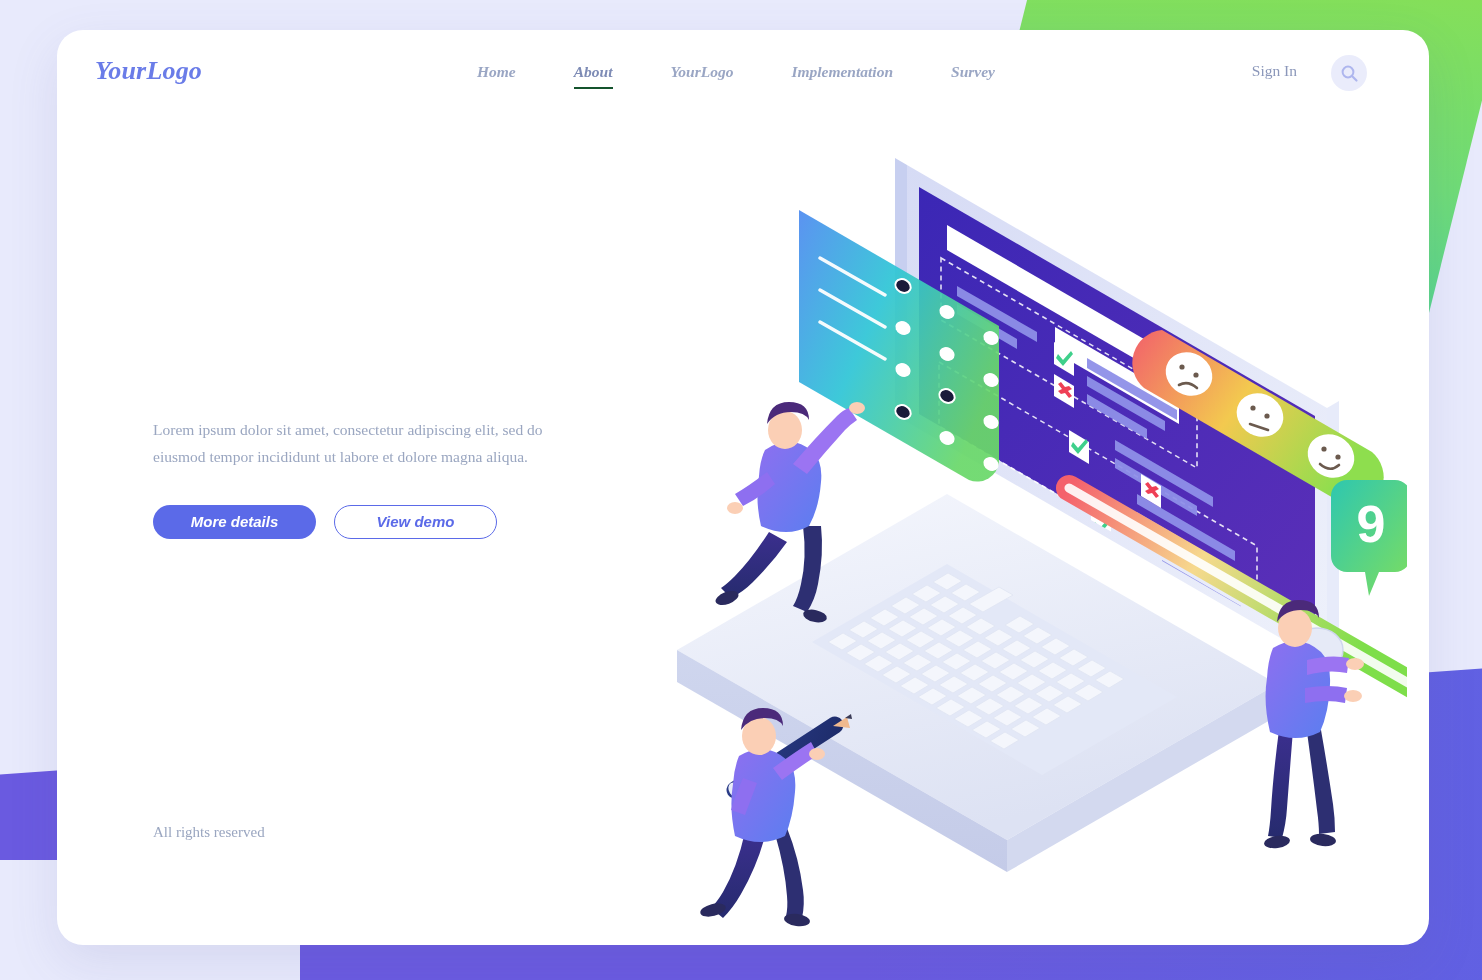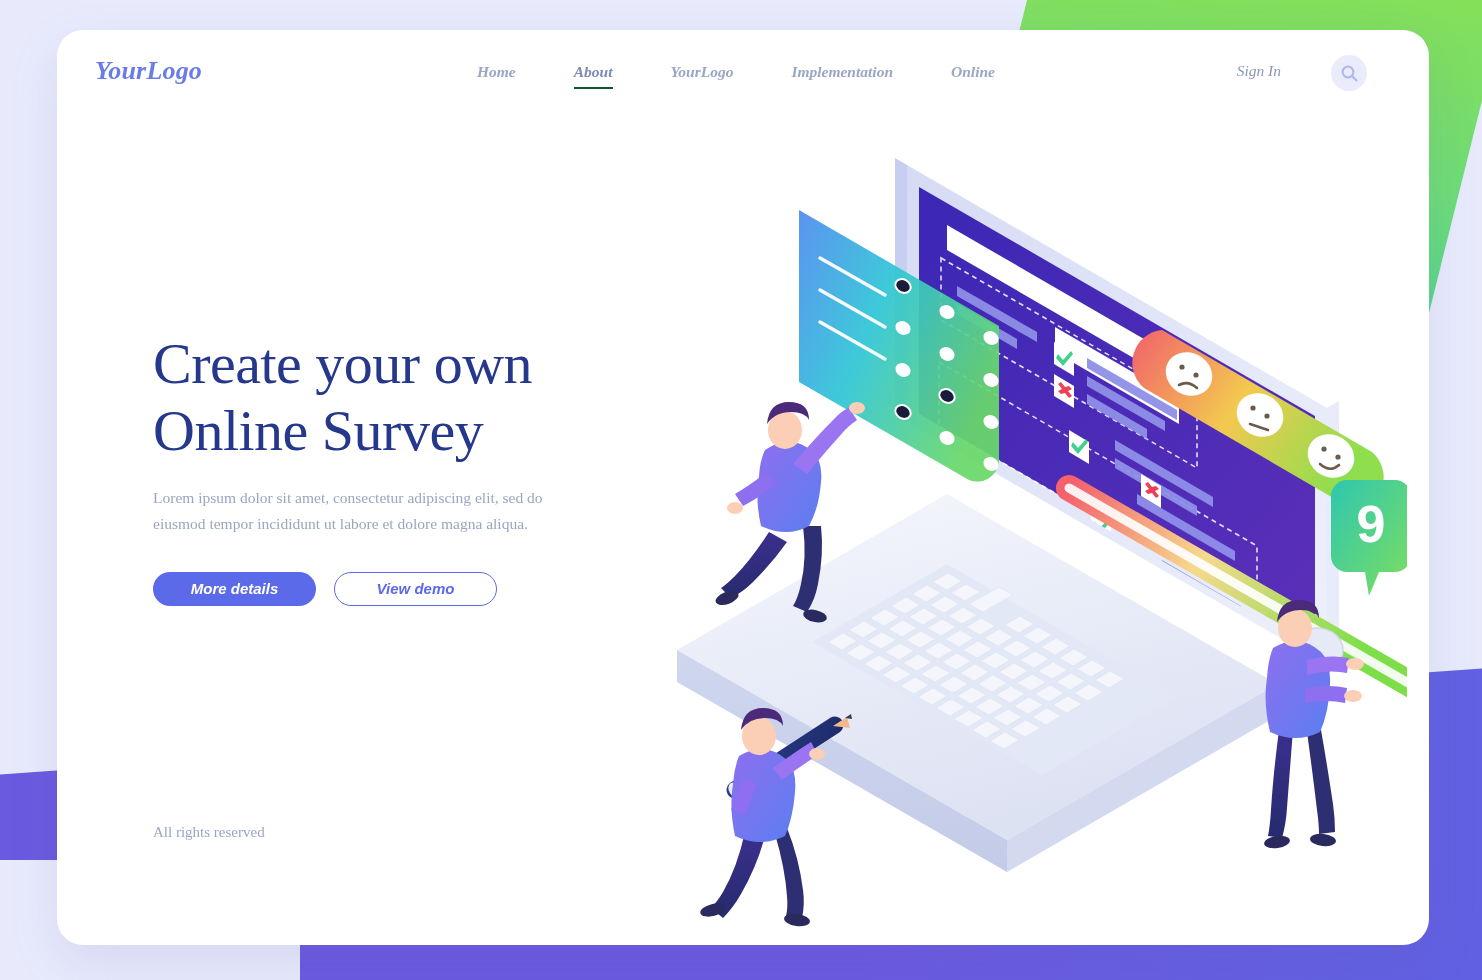--- a/index.html
+++ b/index.html
@@ -102,24 +102,23 @@
     cursor: pointer;
     border-bottom: 2px solid transparent;
   }
   .nav-item:last-child { margin-right: 0; }
   .nav-item.active {
     color: #7d8bb5;
     border-bottom: 2px solid #14532d;
   }
   .signin {
     position: absolute;
-    right: 148px;
+    right: 132px;
     top: 32px;
     font-size: 15.5px;
-    font-style: italic;
     color: #8b97ba;
     cursor: pointer;
     white-space: nowrap;
     text-align: center;
   }
   .search-btn {
     position: absolute;
     right: 62px;
     top: 25px;
     width: 36px;
@@ -216,37 +215,36 @@
 
     <div class="header">
 
       <div class="logo">YourLogo</div>
 
       <nav class="nav">
         <span class="nav-item">Home</span>
         <span class="nav-item active">About</span>
         <span class="nav-item">YourLogo</span>
         <span class="nav-item">Implementation</span>
-        <span class="nav-item">Online</span>
+        <span class="nav-item">Survey</span>
       </nav>
 
       <span class="signin">Sign In</span>
 
       <div class="search-btn">
         <svg width="19" height="19" viewBox="0 0 19 19">
           <circle cx="8" cy="8" r="5.4" fill="none" stroke="#aeb6ee" stroke-width="2"></circle>
           <line x1="12" y1="12" x2="16.5" y2="16.5" stroke="#aeb6ee" stroke-width="2.2" stroke-linecap="round"></line>
         </svg>
       </div>
     </div>
 
     <div class="hero">
       <h1 class="hero-title">
-        <span>Create your own</span><br>
-        <span>Online Survey</span>
+        <br>
       </h1>
       <p class="hero-sub">Lorem ipsum dolor sit amet, consectetur adipiscing elit, sed do eiusmod tempor incididunt ut labore et dolore magna aliqua.</p>
       <div class="hero-actions">
         <button class="btn btn-primary">More details</button>
         <button class="btn btn-secondary">View demo</button>
       </div>
     </div>
 
     <div class="rights">All rights reserved</div>
 

